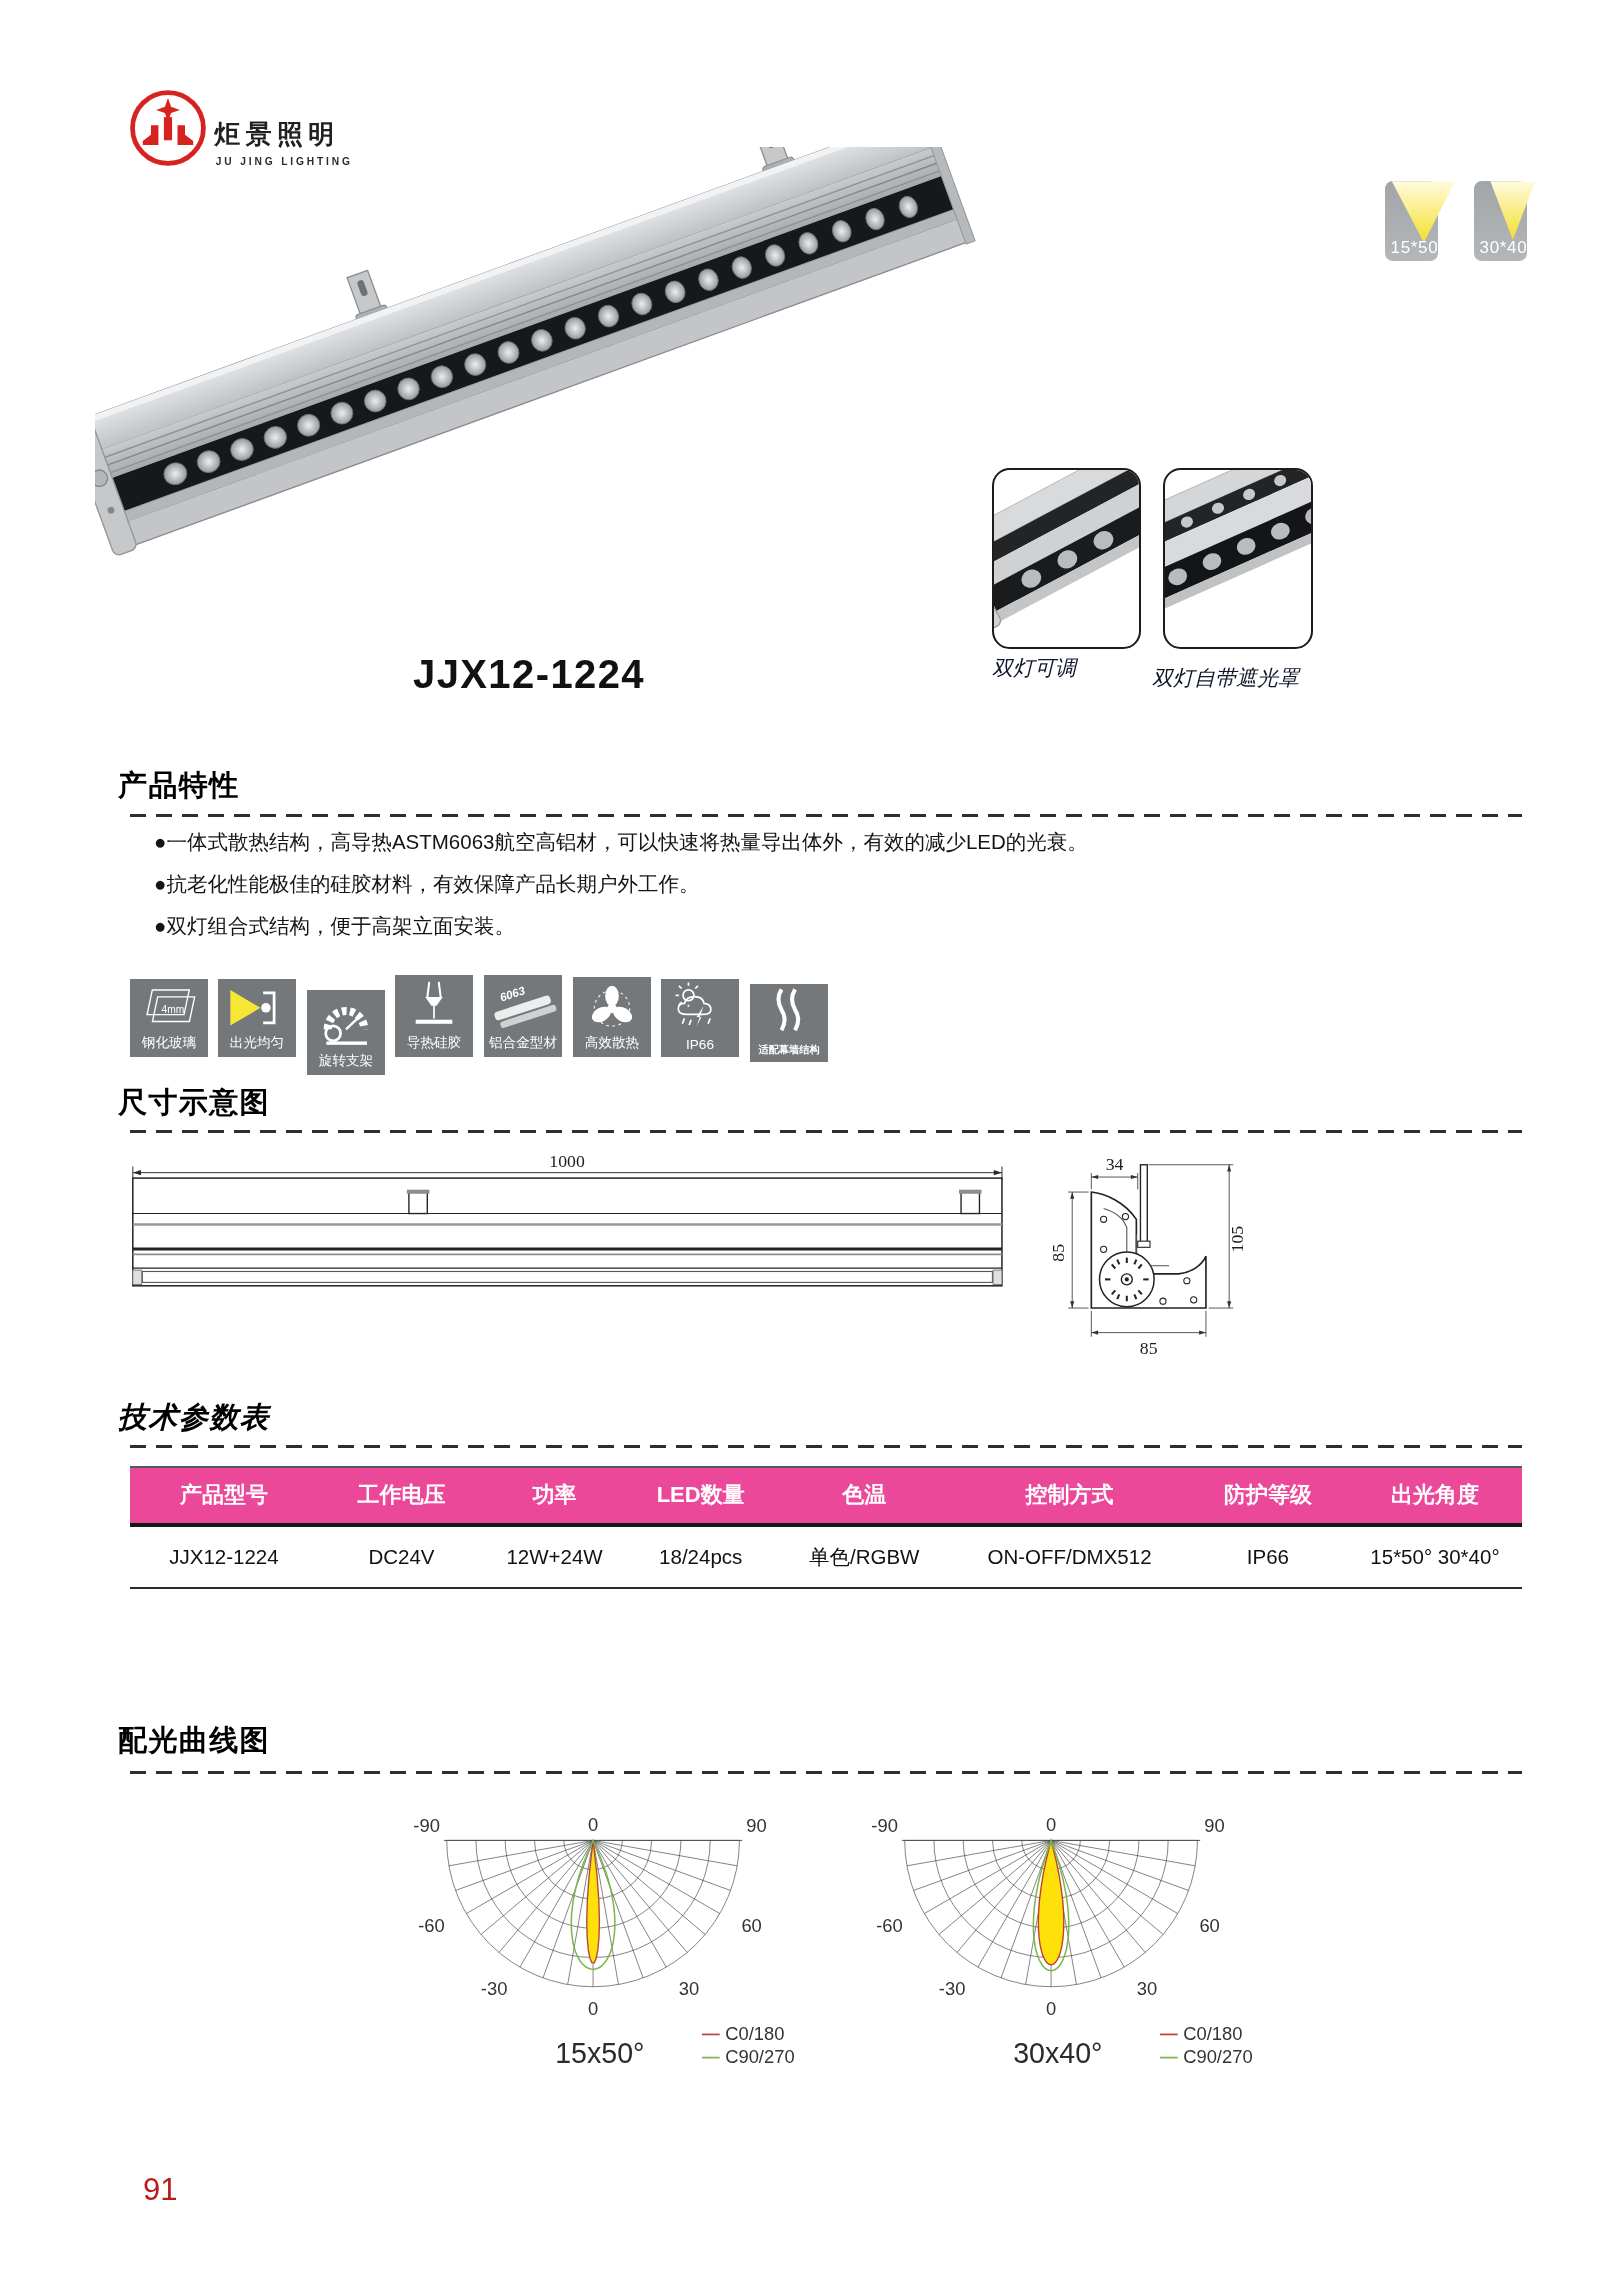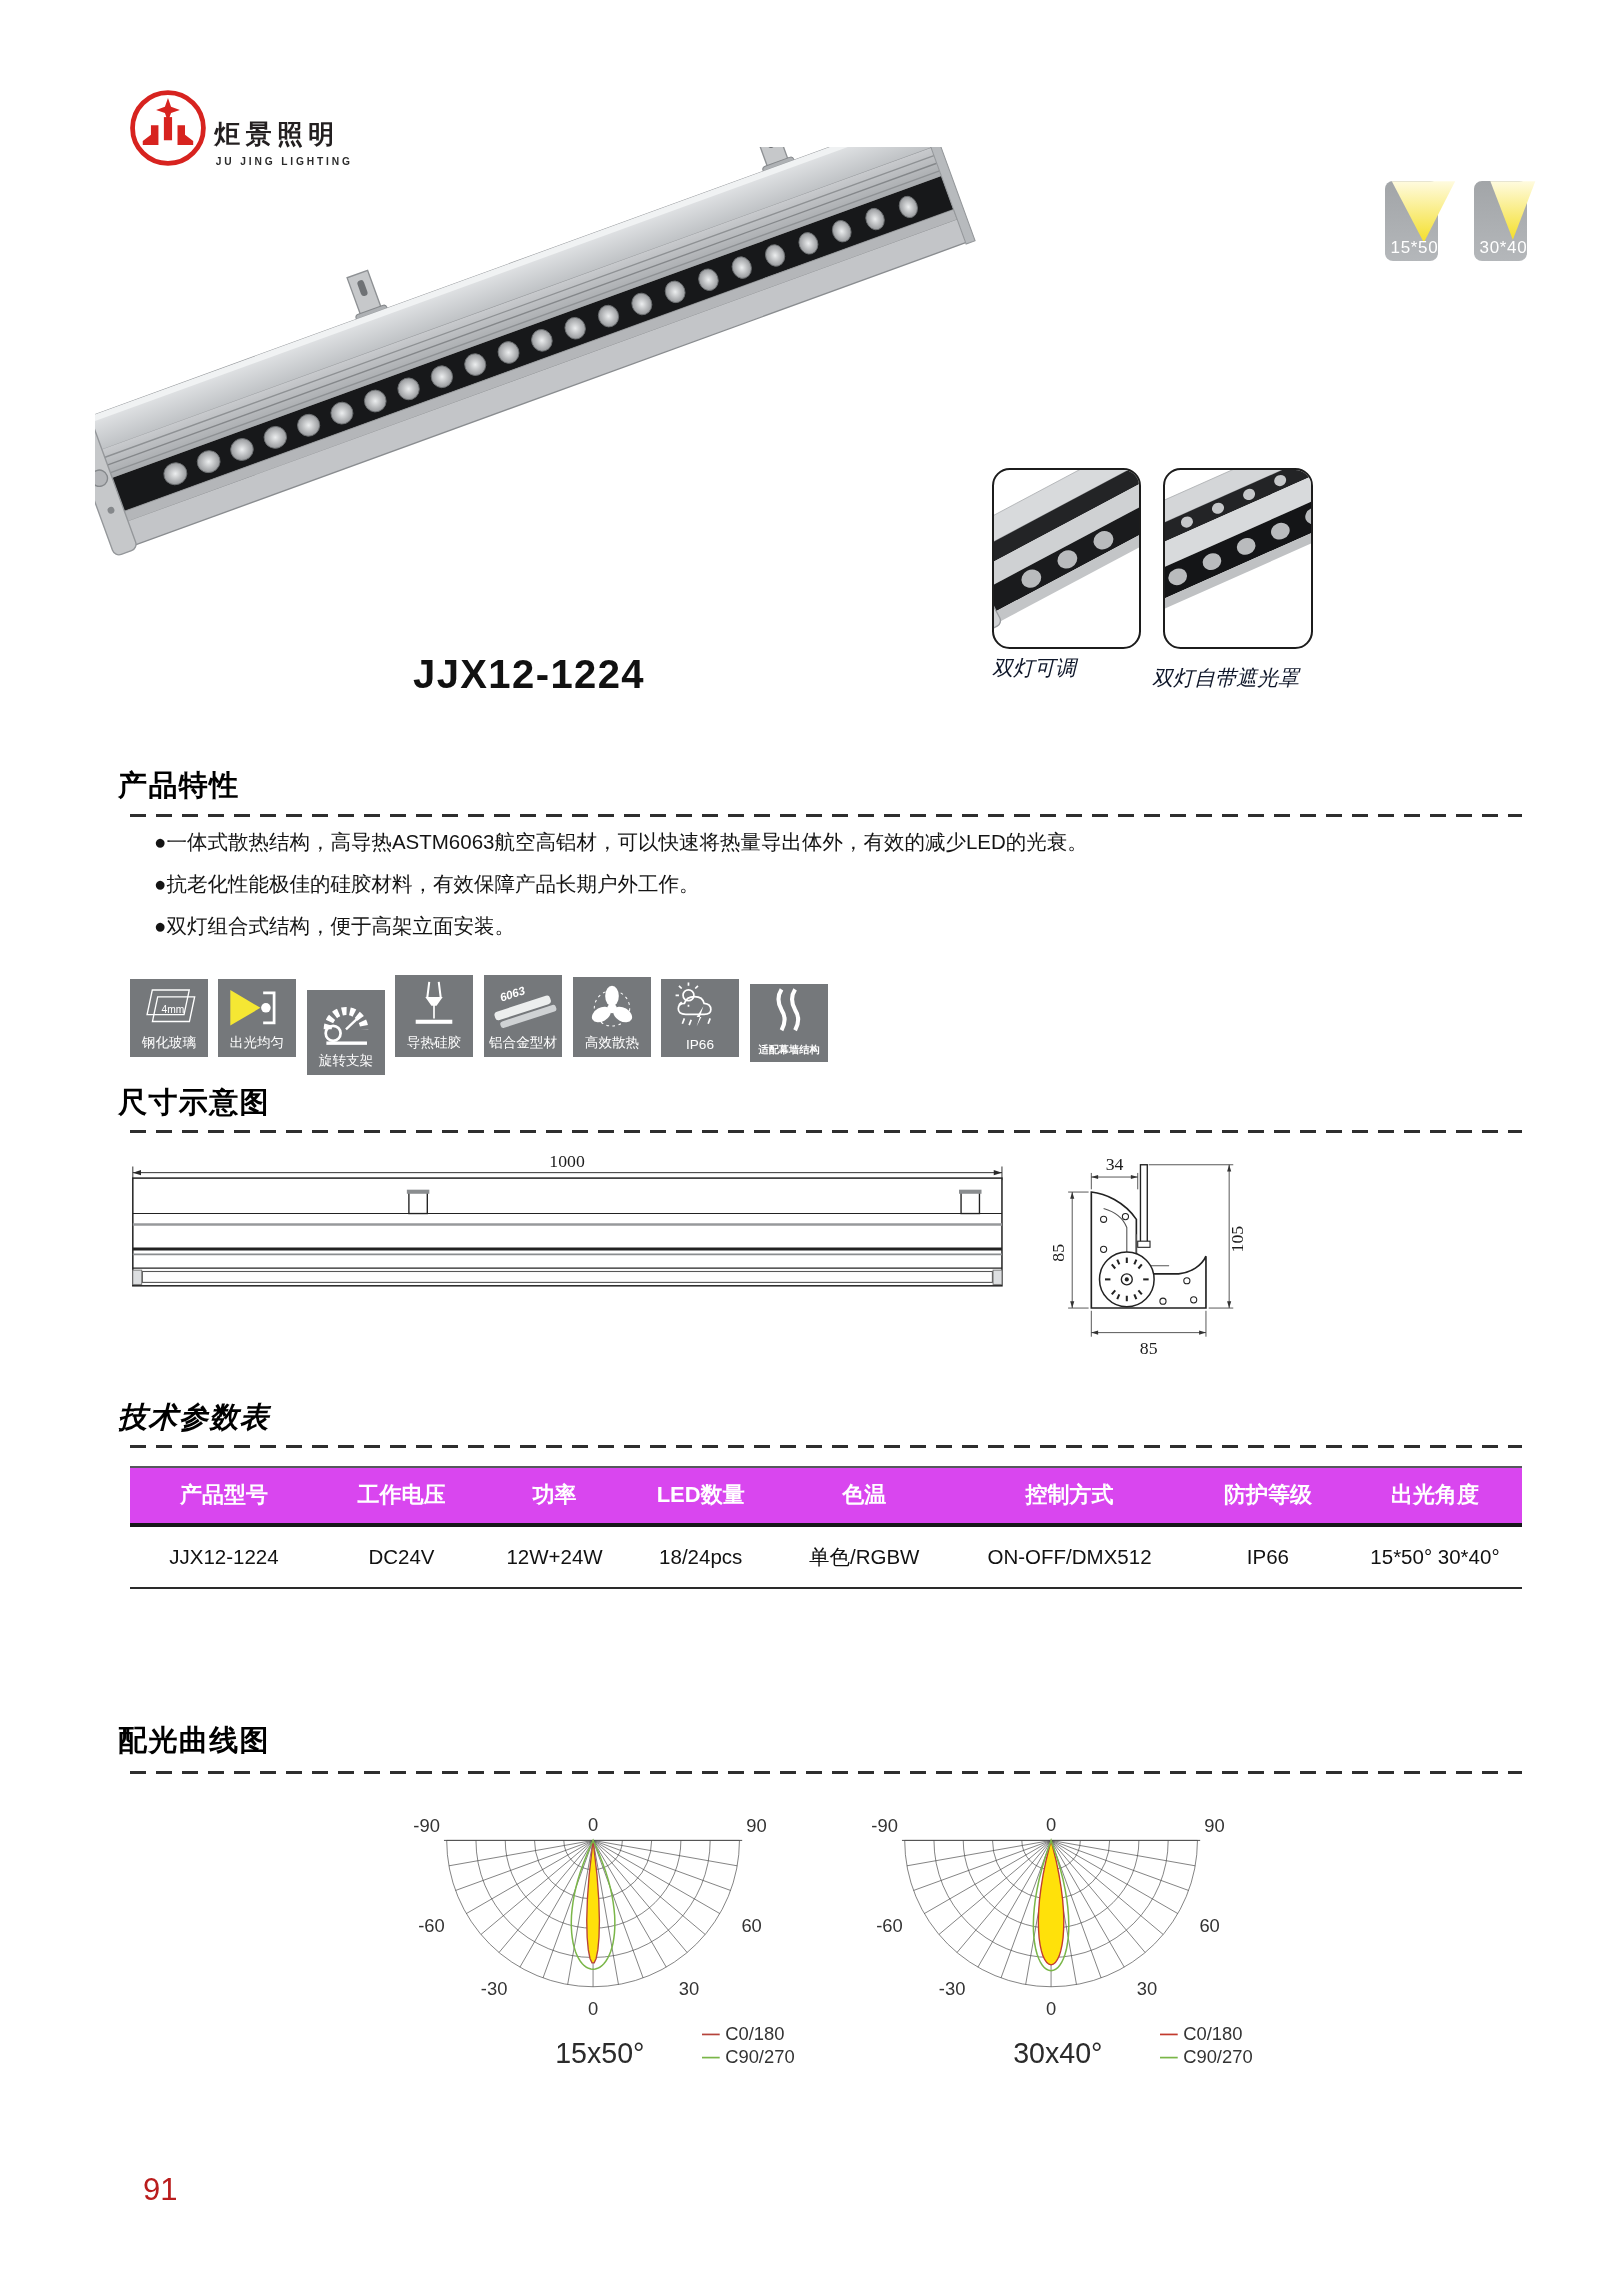--- a/index.html
+++ b/index.html
@@ -25,21 +25,21 @@
   
   .bullets{position:absolute;left:130px;top:821px;width:1336px;margin:0;padding:0;list-style:none;}
   .bullets li{font-size:20.5px;line-height:42px;color:#141414;margin-left:24px;}
   
   .tile{position:absolute;width:78px;background:#75787b;}
   .tile-label{position:absolute;left:0;right:0;bottom:4.8px;text-align:center;color:#ffffff;font-size:13.6px;}
   .tile-label.small{font-size:10.2px;}
   
   .spec-wrap{position:absolute;left:130px;top:1466px;width:1392px;}
   table.spec{width:100%;border-collapse:collapse;}
-  table.spec thead tr{background:#d946ef;}
+  table.spec thead tr{background:#ec4899;}
   table.spec th{color:#ffffff;font-size:22px;font-weight:bold;text-align:center;padding:12.3px 2.7px;
                 border-top:2px solid #55585b;border-bottom:4.1px solid #17181a;}
   table.spec td{font-size:20.5px;color:#111;text-align:center;padding:16.4px 2.7px;border-bottom:2px solid #2a2a2a;background:#fff;}
   
   .tick{font-size:27px;fill:#333;font-family:"Liberation Sans",sans-serif;}
   .legend{font-size:27px;fill:#333;font-family:"Liberation Sans",sans-serif;}
   .chart-title{font-size:42px;fill:#2b2b2b;font-family:"Liberation Sans",sans-serif;}
   .dim-label{font-family:"Liberation Serif",serif;font-size:26px;fill:#1d1d1d;}
   .page-number{position:absolute;left:143px;top:2172px;font-size:31px;color:#b91c1c;}
 </style>

